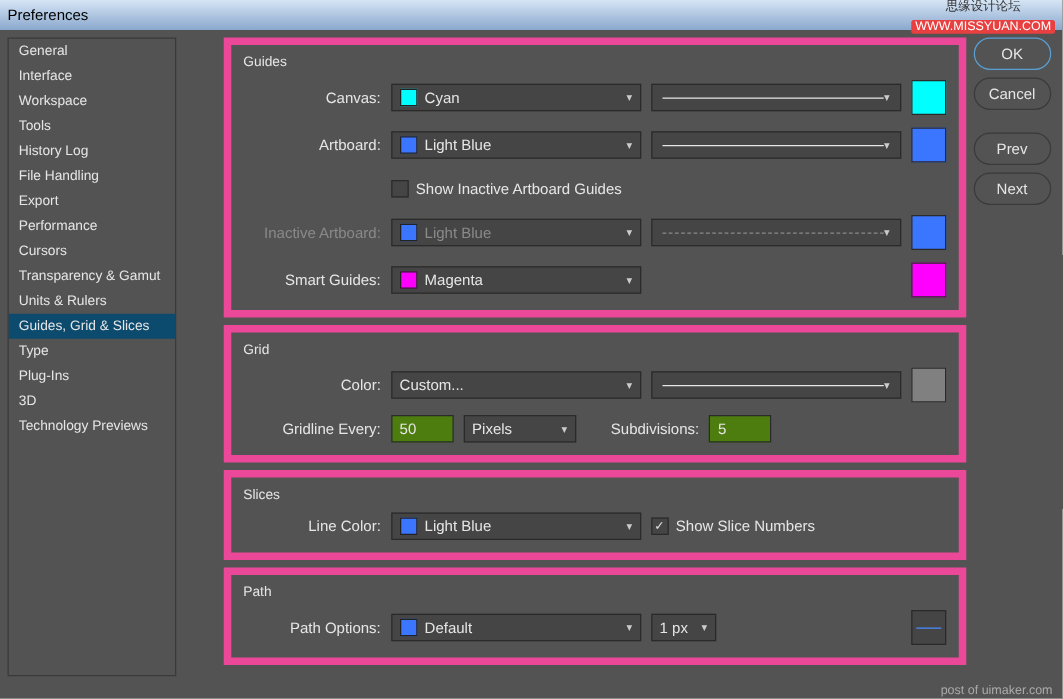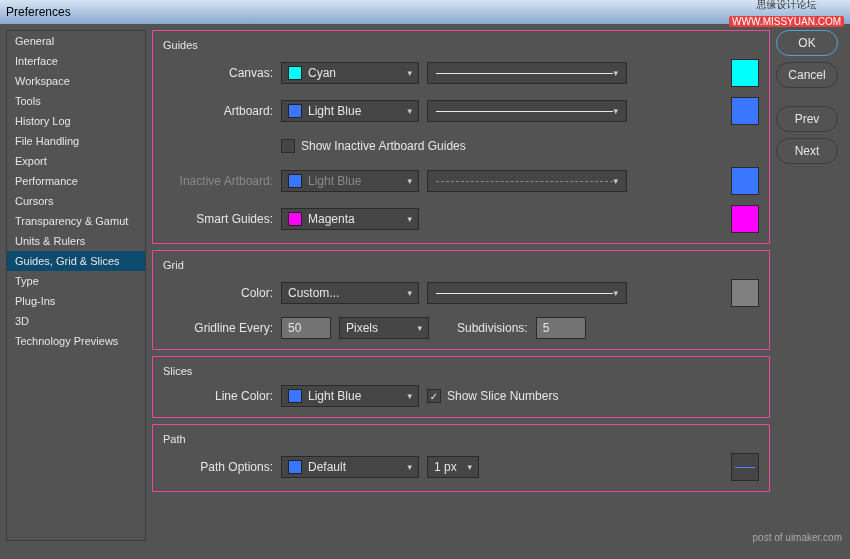--- a/index.html
+++ b/index.html
@@ -6,46 +6,46 @@
 body { background: #fff; width: 850px; height: 559px; overflow: hidden; }
 .window { width: 850px; height: 559px; background: #535353; position: relative; }
 .titlebar { height: 24px; background: linear-gradient(#d6e5f5, #8aa8ce); display: flex; align-items: center; padding: 0 6px; font-size: 12px; color: #000; justify-content: space-between; }
 .titlebar .wm { font-size: 10px; color: #333; display: flex; align-items: center; gap: 4px; flex-direction: column; }
 .wm-tag { background: #e84040; color: #fff; padding: 0 3px; font-size: 10px; border-radius: 2px; }
 .body { display: flex; height: 523px; padding: 6px; gap: 6px; }
 .sidebar { width: 140px; background: #535353; font-size: 11px; color: #e6e6e6; border: 1px solid #3a3a3a; }
 .sidebar .item { padding: 4px 8px; cursor: pointer; }
 .sidebar .item.active { background: #0c4a6e; }
 .main { flex: 1; display: flex; flex-direction: column; gap: 6px; }
-.group { border: 1px solid #ec4899; padding: 8px 10px 10px 10px; position: relative; }
+.group { border: 6px solid #ec4899; padding: 8px 10px 10px 10px; position: relative; margin-left: 32px; }
 .group-title { font-size: 11px; color: #e6e6e6; margin-bottom: 8px; }
 .row { display: flex; align-items: center; gap: 8px; margin-bottom: 10px; min-height: 22px; }
 .row:last-child { margin-bottom: 0; }
 .lbl { width: 110px; text-align: right; font-size: 12px; color: #e6e6e6; }
 .lbl.dim { color: #8a8a8a; }
 .select { background: #454545; border: 1px solid #2a2a2a; color: #e6e6e6; font-size: 12px; height: 22px; display: flex; align-items: center; padding: 0 6px; position: relative; cursor: pointer; }
 .select.dim { color: #8a8a8a; }
 .select .chev { margin-left: auto; font-size: 9px; color: #ccc; }
-.select.w170 { width: 138px; justify-content: flex-end; }
+.select.w170 { width: 200px; justify-content: flex-end; }
 .select.w90 { width: 90px; }
 .select.w55 { width: 52px; }
-.input { background: #737373; border: 1px solid #2a2a2a; color: #e6e6e6; font-size: 12px; height: 22px; width: 50px; padding: 0 6px; }
+.input { background: #4d7c0f; border: 1px solid #2a2a2a; color: #e6e6e6; font-size: 12px; height: 22px; width: 50px; padding: 0 6px; }
 .swatch { width: 14px; height: 14px; display: inline-block; margin-right: 6px; border: 1px solid #222; }
 .bigswatch { width: 28px; height: 28px; border: 1px solid #2a2a2a; margin-left: auto; cursor: pointer; }
 .linestyle { width: 200px; height: 22px; background: #454545; border: 1px solid #2a2a2a; display: flex; align-items: center; padding: 0 8px; cursor: pointer; }
 .linestyle .chev { margin-left: auto; font-size: 9px; color: #ccc; }
 .ls-line { flex: 1; border-top: 1.5px solid #e6e6e6; height: 0; }
 .ls-dash { flex: 1; border-top: 1.5px dashed #e6e6e6; height: 0; }
 .ls-dash.dim { border-top-color: #8a8a8a; }
 .cb { width: 14px; height: 14px; background: #454545; border: 1px solid #2a2a2a; display: inline-flex; align-items: center; justify-content: center; font-size: 10px; color: #e6e6e6; cursor: pointer; }
 .cbrow { display: flex; align-items: center; gap: 6px; font-size: 12px; color: #e6e6e6; }
 .rightcol { width: 68px; display: flex; flex-direction: column; gap: 6px; }
 .btn { width: 62px; height: 26px; background: #535353; border: 1px solid #3a3a3a; border-radius: 13px; color: #e6e6e6; font-size: 12px; display: flex; align-items: center; justify-content: center; cursor: pointer; }
 .btn.primary { border-color: #5a9fd4; }
-.footer { position: absolute; bottom: 16px; right: 8px; font-size: 10px; color: #aaa; }
+.footer { position: absolute; bottom: 1px; right: 8px; font-size: 10px; color: #aaa; }
 .pathswatch { width: 28px; height: 28px; border: 1px solid #2a2a2a; background: #454545; display: flex; align-items: center; justify-content: center; margin-left: auto; cursor: pointer; }
 .pathswatch .pl { width: 20px; border-top: 1.5px solid #4a8cff; }
 </style>
 </head>
 <body>
 
 <div class="window">
   <div class="titlebar">
     <span>Preferences</span>
     <span class="wm">

